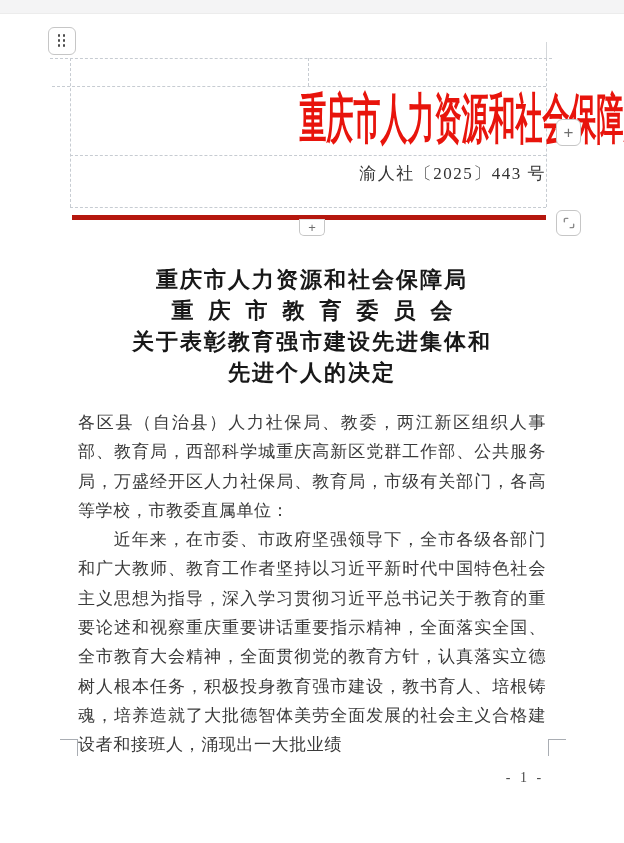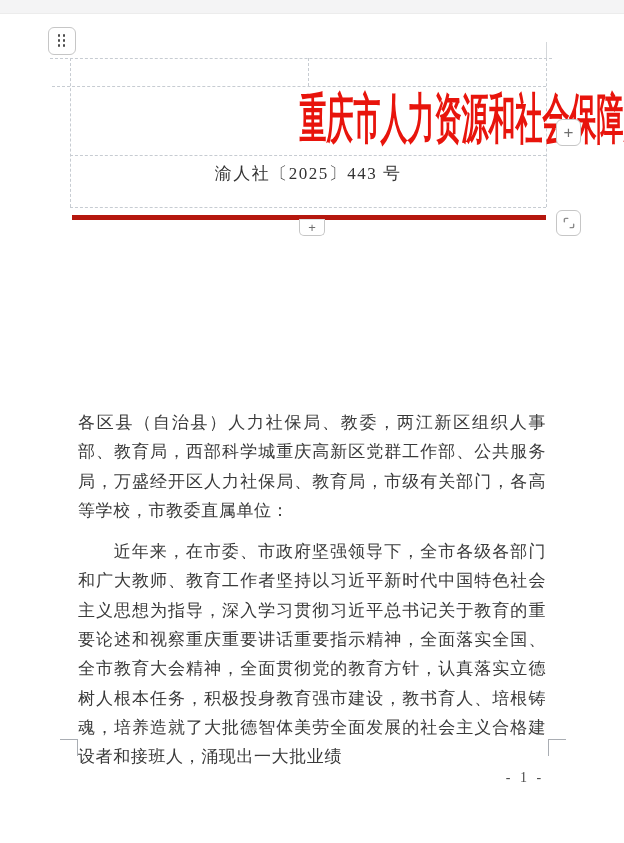--- a/index.html
+++ b/index.html
@@ -38,36 +38,36 @@
     position:absolute; left:70px; top:84px; width:476px; height:70px;
     text-align:center; white-space:nowrap; overflow:visible;
   }
   .letterhead-title {
     display:inline-block; font-size:54px; font-weight:700; line-height:70px;
     color:var(--header_red,#e8140c); transform:scaleX(0.5); transform-origin:center;
     letter-spacing:0;
   }
   .doc-number {
     position:absolute; left:70px; top:162px; width:476px; height:40px;
-    text-align:center; font-size:17px; letter-spacing:1.5px; color:#333;
+    text-align:right; font-size:17px; letter-spacing:1.5px; color:#333;
   }
   .red-rule {
     position:absolute; left:72px; top:215px; width:474px; height:5px;
     background:var(--rule_red,#b5170e);
   }
   
   .doc-title { position:absolute; left:0; top:264px; width:624px; text-align:center; color:#181818; }
   .doc-title .t-line { font-size:22px; font-weight:700; line-height:31px; letter-spacing:2px; }
   .doc-title .t-line.spread { letter-spacing:15px; padding-left:15px; }
   .body-text {
     position:absolute; left:78px; top:408px; width:468px;
     font-size:17px; line-height:29.3px; color:#3a3a3a;
     text-align:justify; letter-spacing:0.6px;
   }
-  .body-text p.indent { text-indent:2.1em;margin-top:12px; }
+  .body-text p.indent { text-indent:2.1em; }
   
   .crop-mark { position:absolute; width:18px; height:17px; }
   .crop-left  { left:60px;  top:739px; border-top:1px solid #a9adb3; border-right:1px solid #a9adb3; }
   .crop-right { left:548px; top:739px; border-top:1px solid #a9adb3; border-left:1px solid #a9adb3; }
   .page-number {
     position:absolute; left:498px; top:770px; width:54px; text-align:center;
     font-size:14px; color:#4a4a4a; letter-spacing:3px;
   }
   .expand-btn svg { display:block; }
 </style>
@@ -114,20 +114,26 @@
     <span>+</span>
   </div>
 
   <div class="ctl-btn expand-btn">
     <svg width="14" height="14" viewBox="0 0 24 24" fill="none" stroke="#8a8a8a" stroke-width="2.4" stroke-linecap="round">
       <path d="M4 10 V6 a2 2 0 0 1 2-2 h4"></path>
       <path d="M20 14 v4 a2 2 0 0 1 -2 2 h-4"></path>
     </svg>
   </div>
 
+  <div class="doc-title">
+    <div class="t-line">重庆市人力资源和社会保障局</div>
+    <div class="t-line spread">重庆市教育委员会</div>
+    <div class="t-line">关于表彰教育强市建设先进集体和</div>
+    <div class="t-line">先进个人的决定</div>
+  </div>
 
   <div class="body-text">
     <p>各区县（自治县）人力社保局、教委，两江新区组织人事部、教育局，西部科学城重庆高新区党群工作部、公共服务局，万盛经开区人力社保局、教育局，市级有关部门，各高等学校，市教委直属单位：</p>
     <p class="indent">近年来，在市委、市政府坚强领导下，全市各级各部门和广大教师、教育工作者坚持以习近平新时代中国特色社会主义思想为指导，深入学习贯彻习近平总书记关于教育的重要论述和视察重庆重要讲话重要指示精神，全面落实全国、全市教育大会精神，全面贯彻党的教育方针，认真落实立德树人根本任务，积极投身教育强市建设，教书育人、培根铸魂，培养造就了大批德智体美劳全面发展的社会主义合格建设者和接班人，涌现出一大批业绩</p>
   </div>
 
   <div class="crop-mark crop-left"></div>
   <div class="crop-mark crop-right"></div>
 
   <div class="page-number">- 1 -</div>

